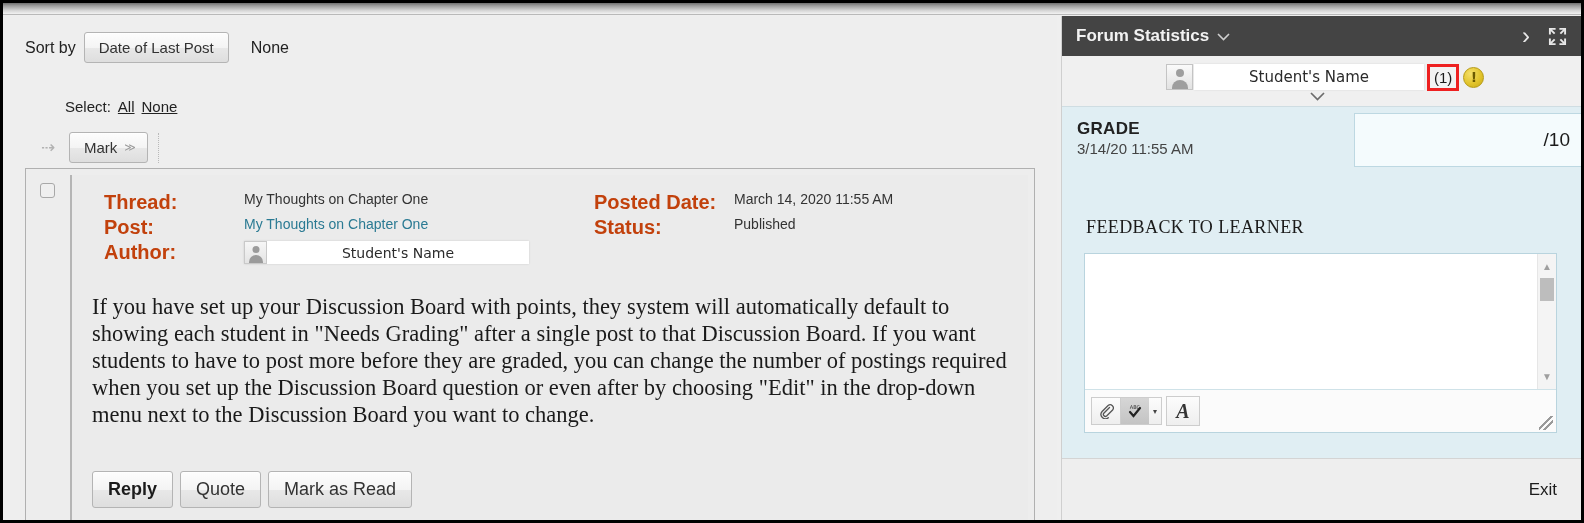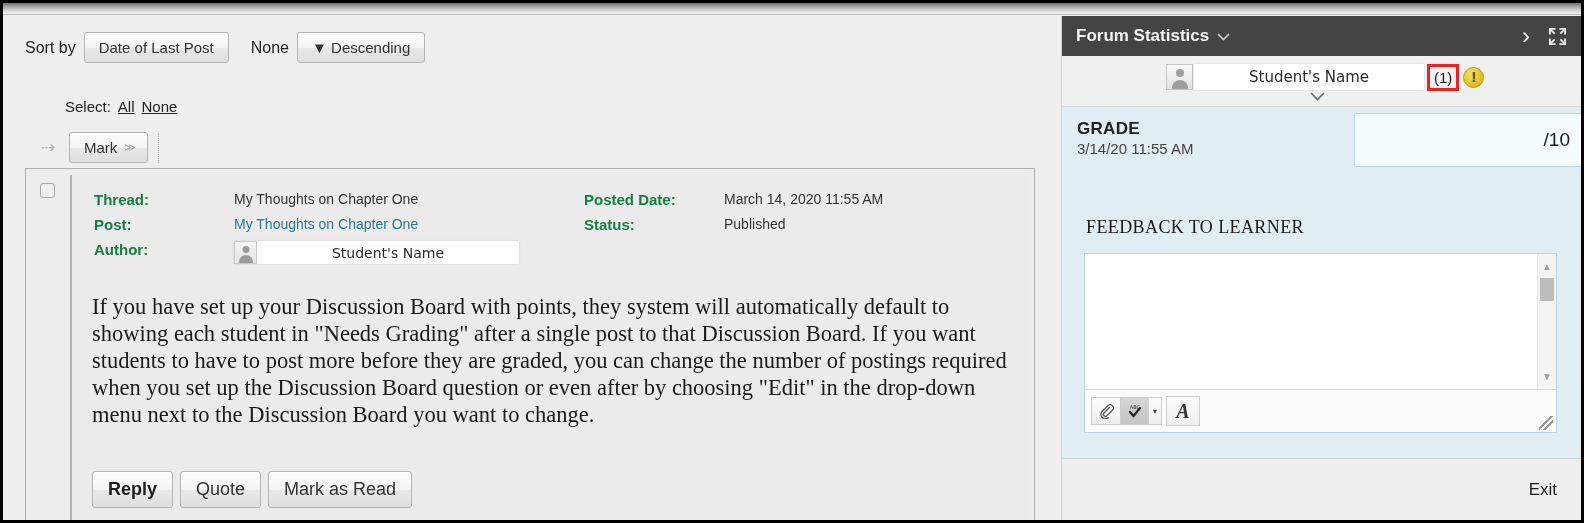--- a/index.html
+++ b/index.html
@@ -83,21 +83,21 @@
   }
   .post-inner {
     position: absolute; left: 44px; top: 6px; right: 6px; bottom: 0;
     background: #ebebeb;
     border-left: 2px solid #b5b5b5;
   }
 
   .meta { position: absolute; left: 22px; top: 16px; }
   .meta-row { display: flex; align-items: flex-start; height: 25px; }
   .meta-k {
-    width: 140px; font-size: 15px; color: #15803d; font-weight: bold;
+    width: 140px; font-size: 20px; color: #c2410c; font-weight: bold; margin-left: 10px;
   }
   .meta-v { font-size: 14px; color: #333; }
   .meta-v.link { color: #2a7a93; cursor: pointer; }
   .meta-col2 { position: absolute; left: 512px; top: 16px; }
   .meta-col2 .meta-k { width: 140px; }
 
   .author-box {
     display: flex; align-items: center;
     background: #ffffff;
     width: 285px; height: 23px;
@@ -312,24 +312,20 @@
 
   <div class="top-strip"></div>
 
   <div class="left-pane">
 
     <div class="sortbar">
       <span class="lbl">Sort by</span>
       <button class="btn">Date of Last Post</button>
       <span class="spacer"></span>
       <span class="lbl">None</span>
-      <button class="btn">
-        <span>▼</span>
-        <span>Descending</span>
-      </button>
     </div>
 
     <div class="select-row">
       <span>Select:</span>
       <a>All</a>
       <a>None</a>
     </div>
 
     <div class="markrow">
       <span class="arrow-glyph">⇢</span>

